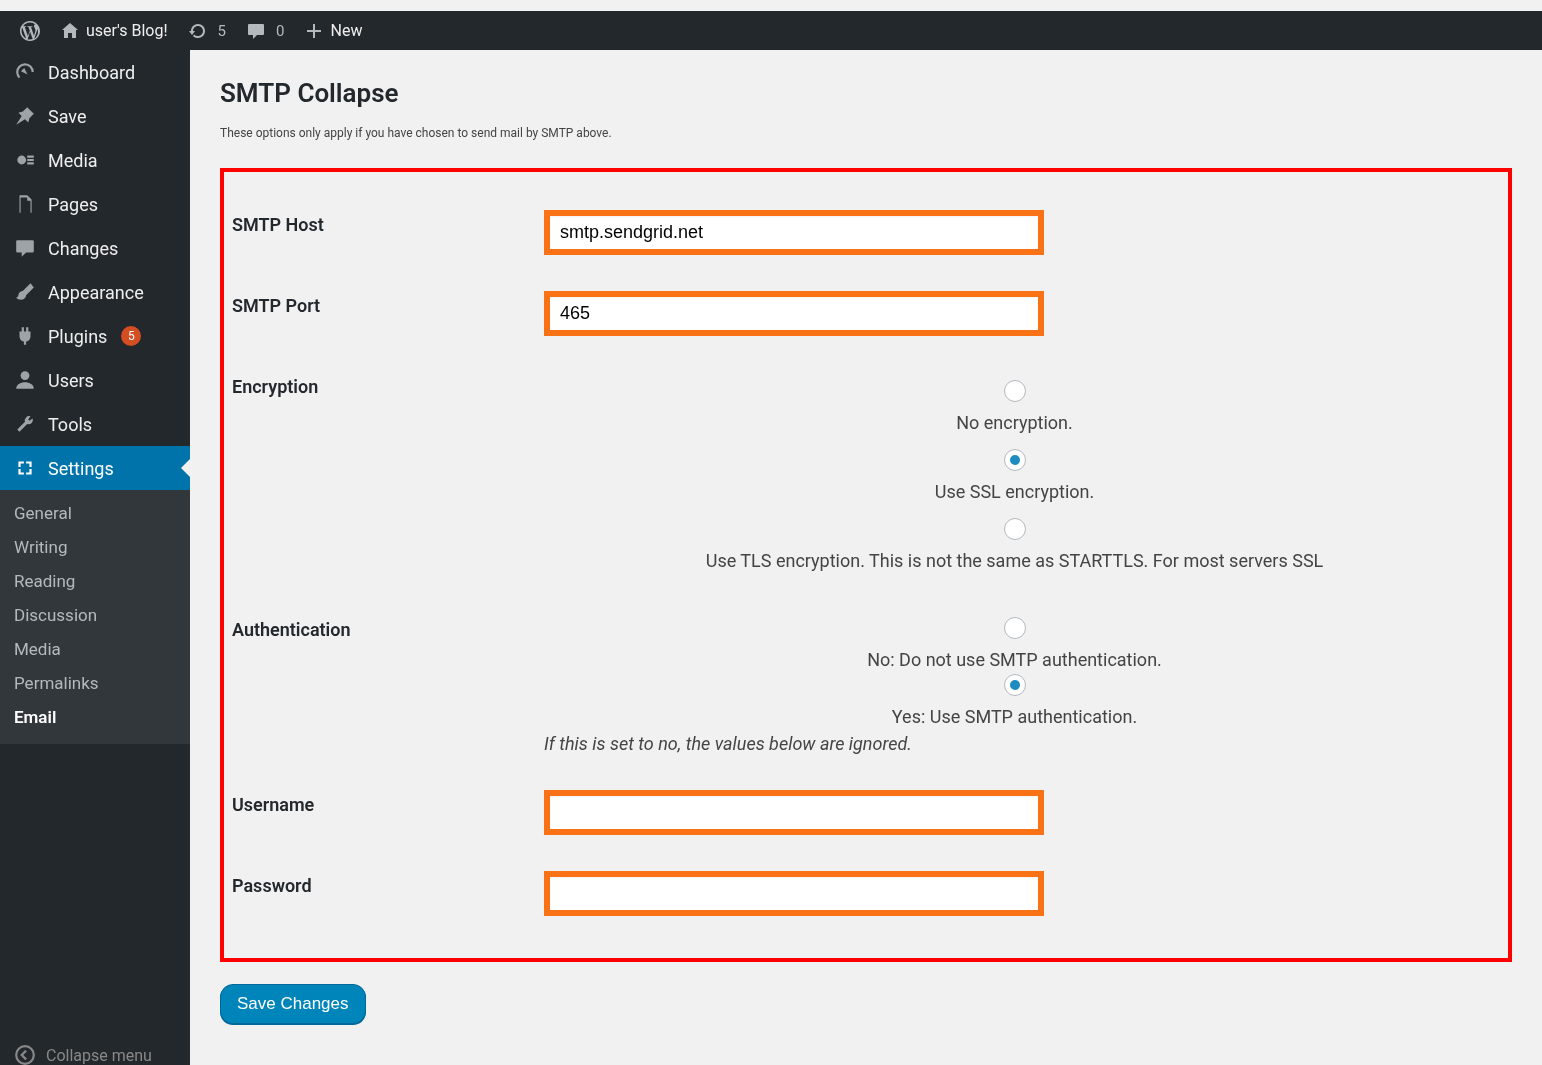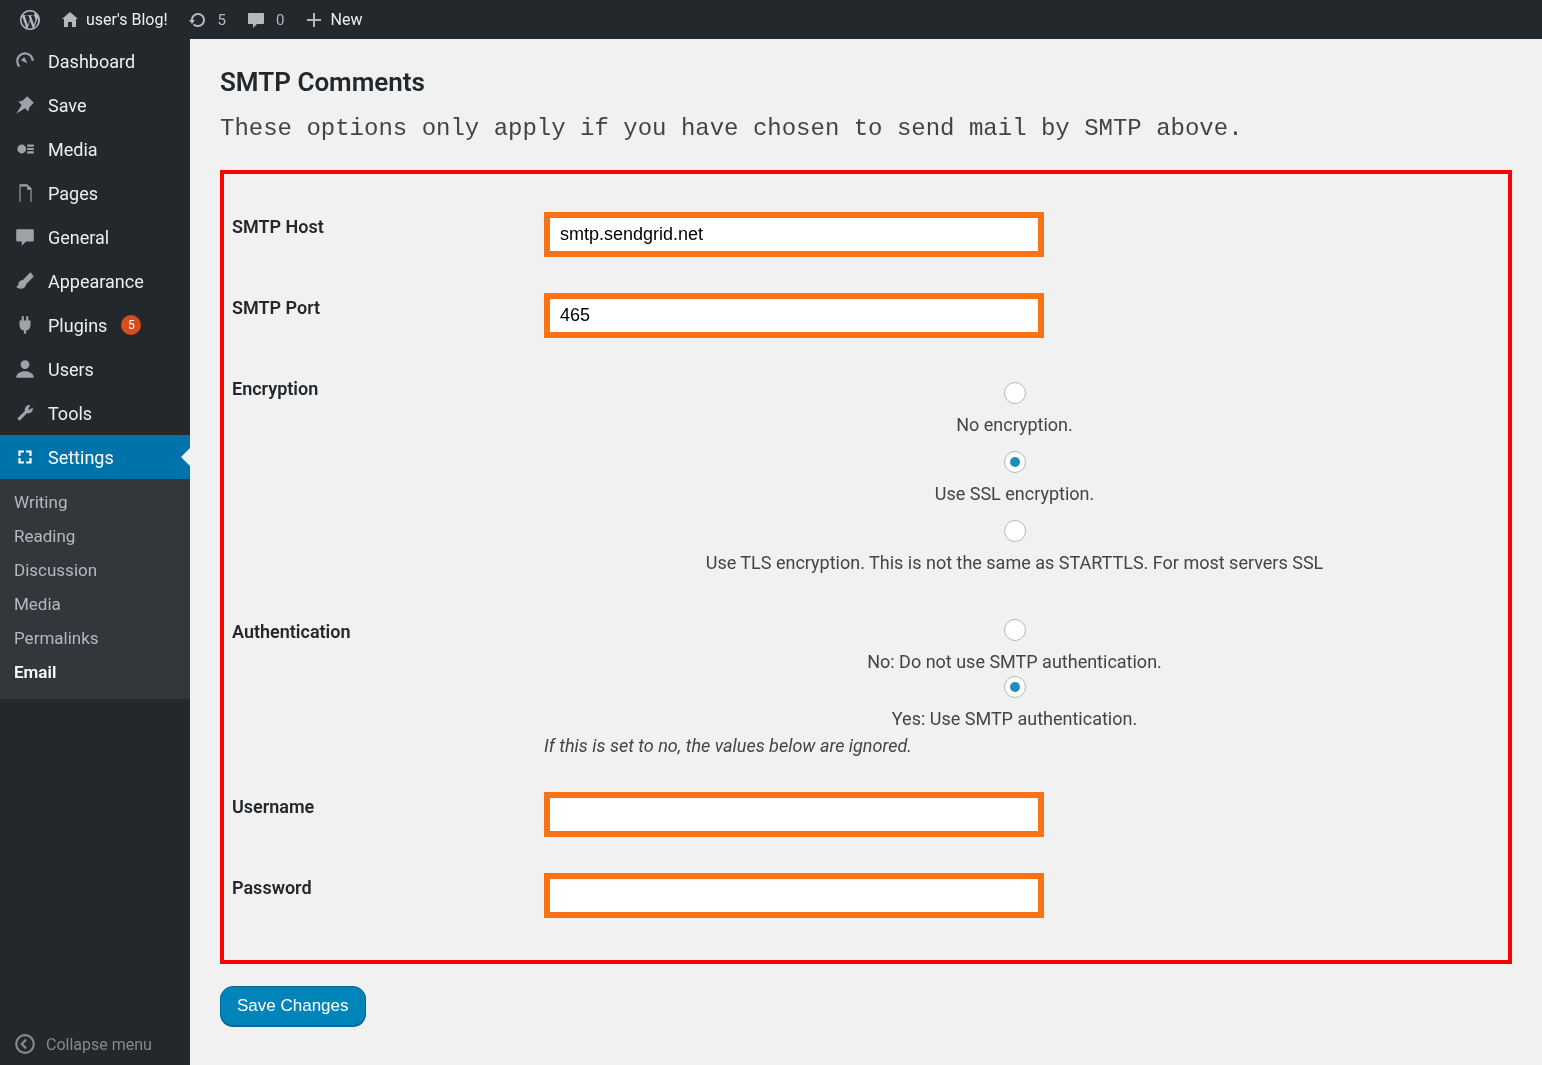--- a/index.html
+++ b/index.html
@@ -8,20 +8,21 @@
 
   
   .adminbar {
     height: 39px;
     background: #23282d;
     color: #b4b9be;
     display: flex;
     align-items: flex-end;
     padding: 0 10px;
     font-size: 16px;
+    margin-top: 11px;
   }
   .adminbar .ab-item {
     display: flex;
     align-items: center;
     gap: 6px;
     padding: 0 10px;
     height: 100%;
     color: #eee;
     cursor: pointer;
   }
@@ -100,21 +101,21 @@
   }
   .collapse svg { width: 22px; height: 22px; fill: #888; }
 
   
   .content {
     flex: 1;
     padding: 28px 30px 30px 30px;
     overflow: auto;
   }
   .sec-title { font-size: 26px; font-weight: 600; color: #23282d; margin-bottom: 18px; }
-  .sec-desc  { font-size: 24px; color: #444; margin-bottom: 28px; font-family: Liberation Mono, monospace; }
+  .sec-desc  { font-size: 12px; color: #444; margin-bottom: 28px; }
 
   .highlight-box {
     border: 4px solid #ff0000;
     padding: 20px 23px 24px 8px;
     margin-bottom: 22px;
   }
 
   .form-table { width: 100%; border-collapse: collapse; }
   .form-table tr > th {
     text-align: left;
@@ -238,21 +239,21 @@
       <svg viewBox="0 0 20 20">
           <path d="M5 2h7l4 4v12H5zM6 4v14h9V7h-3V4z"></path>
         </svg>
       <span>Pages</span>
     </div>
 
     <div class="menu-item">
       <svg viewBox="0 0 20 20">
           <path d="M3 3h14c1 0 1 1 1 1v9s0 1-1 1h-6l-4 4v-4H3s-1 0-1-1V4s0-1 1-1z"></path>
         </svg>
-      <span>General</span>
+      <span>Changes</span>
     </div>
 
     <div class="menu-item">
       <svg viewBox="0 0 20 20">
           <path d="M15 2 8 9c-2 0-4 2-4 4 0 1-1 2-2 2 1 2 4 2 5 2 2 0 4-2 4-4l7-7z"></path>
         </svg>
       <span>Appearance</span>
     </div>
 
     <div class="menu-item">
@@ -279,39 +280,40 @@
     </div>
 
     <div class="menu-item current">
       <svg viewBox="0 0 20 20">
           <path d="M4 4h5v2H6v3H4zm7 0h5v5h-2V6h-3zM4 11h2v3h3v2H4zm10 0h2v5h-5v-2h3z"></path>
         </svg>
       <span>Settings</span>
     </div>
 
     <div class="submenu">
+      <div class="submenu-item"><span>General</span></div>
       <div class="submenu-item"><span>Writing</span></div>
       <div class="submenu-item"><span>Reading</span></div>
       <div class="submenu-item"><span>Discussion</span></div>
       <div class="submenu-item"><span>Media</span></div>
       <div class="submenu-item"><span>Permalinks</span></div>
       <div class="submenu-item current"><span>Email</span></div>
     </div>
 
     <div class="collapse">
       <svg viewBox="0 0 20 20">
           <circle cx="10" cy="10" r="8" fill="none" stroke="#888" stroke-width="2"></circle>
           <path d="M11 6l-4 4 4 4" fill="none" stroke="#888" stroke-width="2"></path>
         </svg>
       <span>Collapse menu</span>
     </div>
   </nav>
 
   <main class="content">
-    <h2 class="sec-title">SMTP Comments</h2>
+    <h2 class="sec-title">SMTP Collapse</h2>
     <p class="sec-desc">These options only apply if you have chosen to send mail by SMTP above.</p>
 
     <div class="highlight-box">
       <table class="form-table">
         <tbody>
             <tr>
           <th><span>SMTP Host</span></th>
           <td><input type="text" value="smtp.sendgrid.net" style=""></td>
         </tr>
         <tr>

